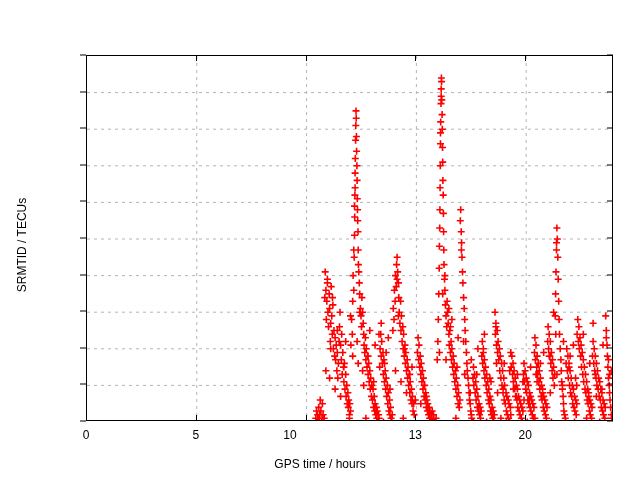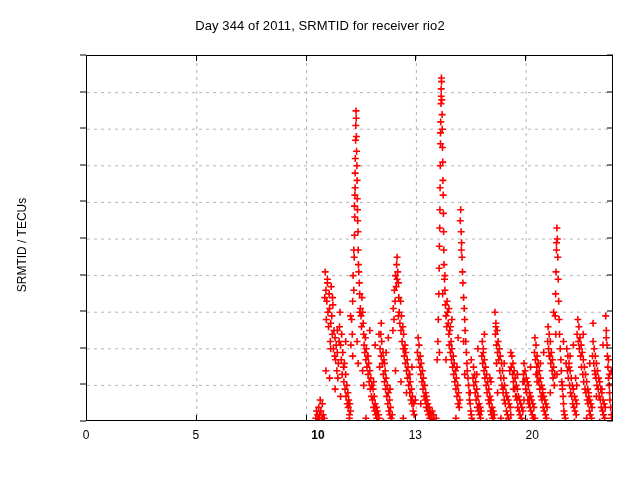--- a/index.html
+++ b/index.html
@@ -97,21 +97,20 @@
     position: absolute;
     left: 0;
     top: 0;
   }
 </style>
 </head>
 <body>
 
 <div id="page">
 
-  <div id="chart-title">Day 344 of 2011, SRMTID for receiver rio2</div>
 
   <div id="plot-area">
     <svg id="scatter-svg" width="527" height="366">
       <g id="gridlines-h">
           <line x1="0" x2="527" y1="329.4" y2="329.4" stroke="#b4b4b4" stroke-width="1" stroke-dasharray="3,4"></line>
           <line x1="0" x2="527" y1="292.8" y2="292.8" stroke="#b4b4b4" stroke-width="1" stroke-dasharray="3,4"></line>
           <line x1="0" x2="527" y1="256.2" y2="256.2" stroke="#b4b4b4" stroke-width="1" stroke-dasharray="3,4"></line>
           <line x1="0" x2="527" y1="219.6" y2="219.6" stroke="#b4b4b4" stroke-width="1" stroke-dasharray="3,4"></line>
           <line x1="0" x2="527" y1="183" y2="183" stroke="#b4b4b4" stroke-width="1" stroke-dasharray="3,4"></line>
           <line x1="0" x2="527" y1="146.4" y2="146.4" stroke="#b4b4b4" stroke-width="1" stroke-dasharray="3,4"></line>
@@ -152,32 +151,33 @@
       <div class="ytick-mark" style="top: 128.2px;"></div>
       <div class="ytick-mark-right" style="top: 128.2px;"></div>
       <div class="ytick-mark" style="top: 91.6px;"></div>
       <div class="ytick-mark-right" style="top: 91.6px;"></div>
       <div class="ytick-mark" style="top: 55px;"></div>
       <div class="ytick-mark-right" style="top: 55px;"></div>
     </div>
   <div id="xtick-labels">
       <div class="xtick-label" style="left: 86px;">0</div>
       <div class="xtick-label" style="left: 195.792px;">5</div>
-      <div class="xtick-label" style="left: 318px; font-weight: bold;">10</div>
+      <div class="xtick-label" style="left: 290px;">10</div>
       <div class="xtick-label" style="left: 415.375px;">13</div>
-      <div class="xtick-label" style="left: 525.167px; margin-left: 7px;">20</div>
+      <div class="xtick-label" style="left: 525.167px;">20</div>
     </div>
   <div id="xtick-marks">
       <div class="xtick-mark" style="left: 86px;"></div>
       <div class="xtick-mark-top" style="left: 86px;"></div>
       <div class="xtick-mark" style="left: 195.792px;"></div>
       <div class="xtick-mark-top" style="left: 195.792px;"></div>
       <div class="xtick-mark" style="left: 305.583px;"></div>
       <div class="xtick-mark-top" style="left: 305.583px;"></div>
       <div class="xtick-mark" style="left: 415.375px;"></div>
       <div class="xtick-mark-top" style="left: 415.375px;"></div>
       <div class="xtick-mark" style="left: 525.167px;"></div>
       <div class="xtick-mark-top" style="left: 525.167px;"></div>
     </div>
 
+  <div id="xaxis-label">GPS time / hours</div>
   <div id="yaxis-label">SRMTID / TECUs</div>
 
 </div>
 
 </body></html>

